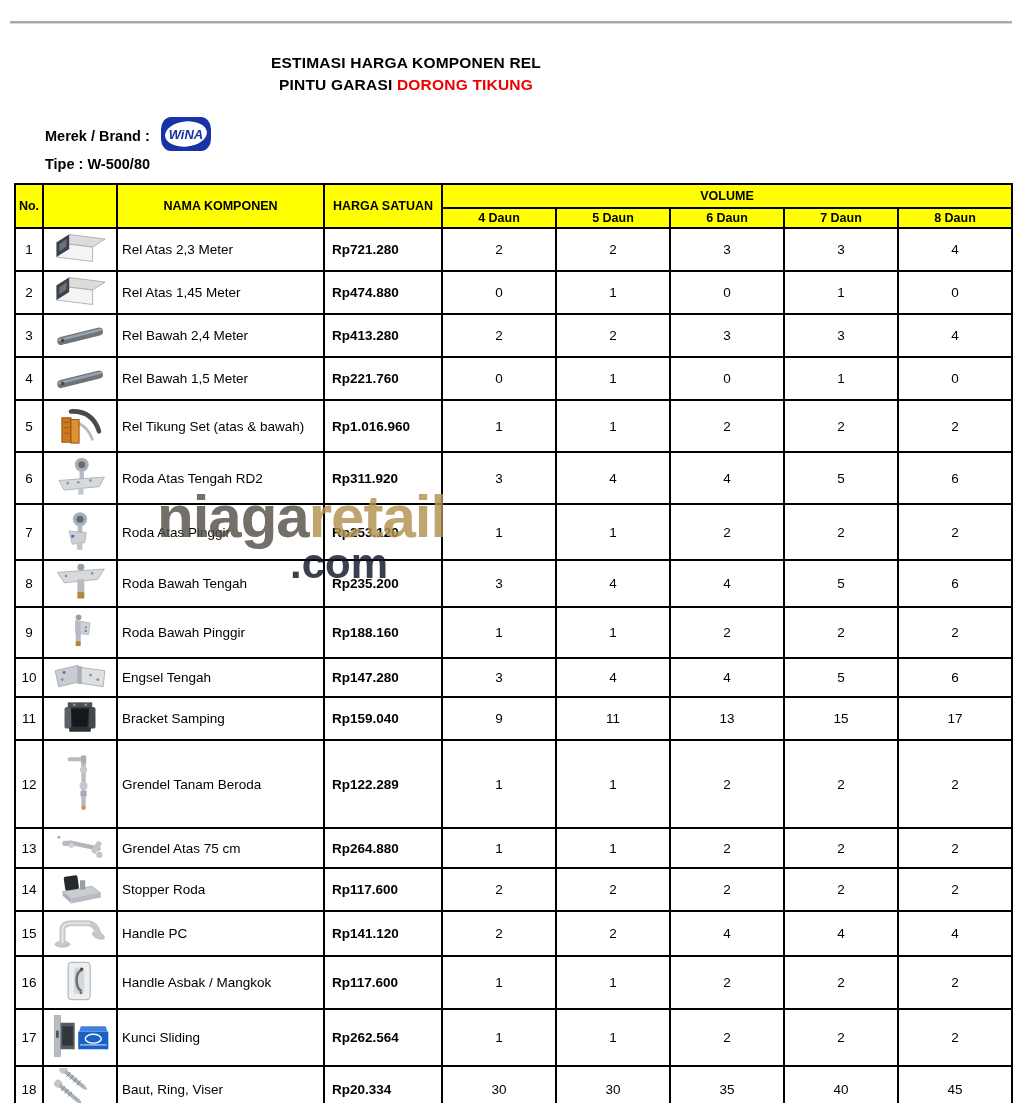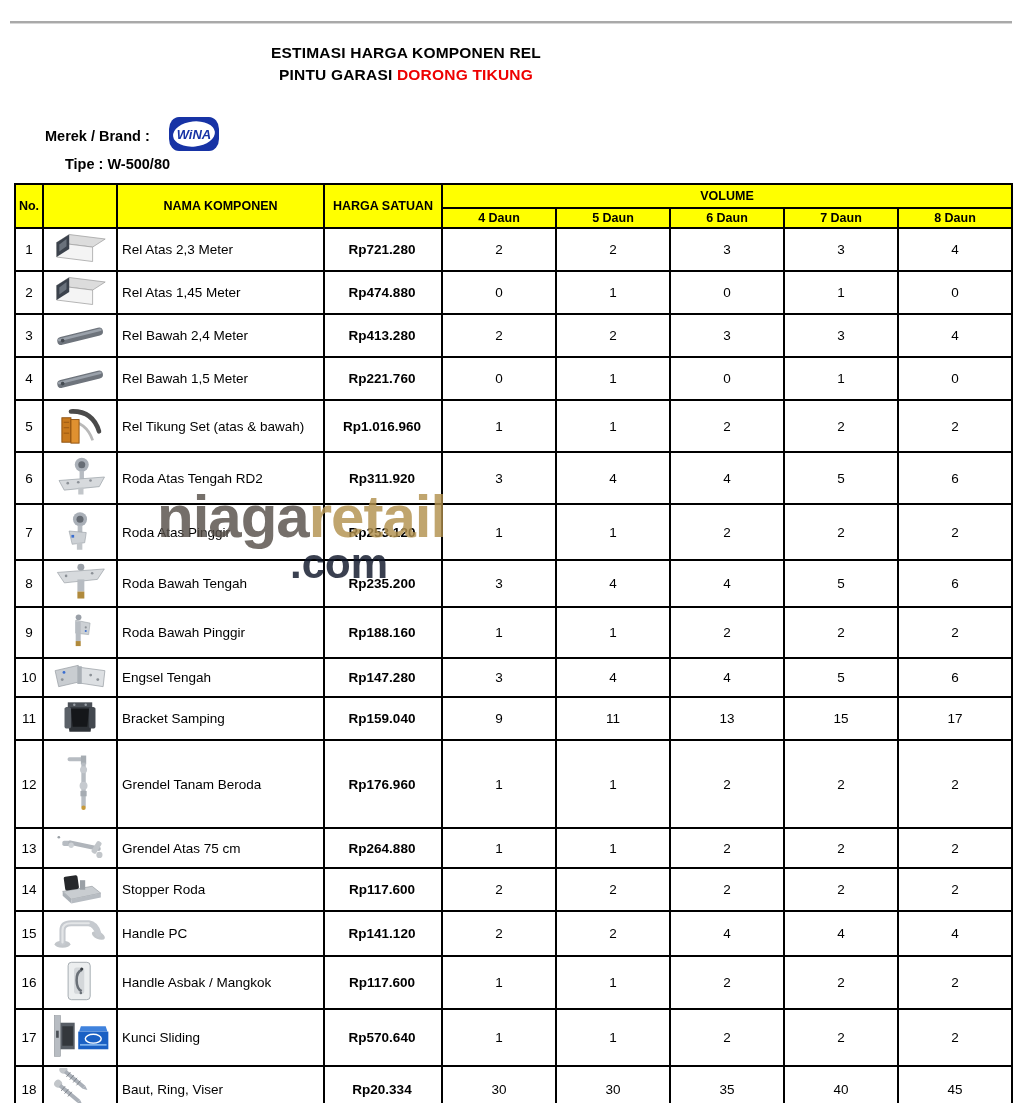--- a/index.html
+++ b/index.html
@@ -2,38 +2,38 @@
 <html><head>
 <meta charset="utf-8">
 <style>
   html,body{margin:0;padding:0;background:#fff;}
   body{
     width:1024px;height:1103px;position:relative;overflow:hidden;
     font-family:"Liberation Sans",sans-serif;color:#000;
   }
   .top-rule{position:absolute;left:10px;top:21px;width:1002px;height:2px;
     background:#a9a9a9;border-bottom:1px solid #d7d7d7;}
-  .title-block{position:absolute;left:0;top:42px;width:812px;text-align:center;line-height:1.45;}
+  .title-block{position:absolute;left:0;top:52px;width:812px;text-align:center;line-height:1.45;}
   .title-line{font-weight:bold;font-size:15.5px;letter-spacing:.2px;}
   .red{color:#ee0000;}
-  .brand-row{position:absolute;left:45px;top:117px;height:38px;display:flex;align-items:center;gap:18px;}
+  .brand-row{position:absolute;left:45px;top:117px;height:38px;display:flex;align-items:center;gap:10px;}
   .brand-label,.type-label{font-weight:bold;font-size:14.5px;}
-  .type-row{position:absolute;left:45px;top:155px;margin-left:20px;}
+  .type-row{position:absolute;left:45px;top:155px;}
   .logo{display:inline-block;}
   .tbl-wrap{position:absolute;left:14px;top:183px;}
   table{border-collapse:collapse;table-layout:fixed;width:996px;background:#fff;}
   th,td{border:2px solid #000;overflow:hidden;}
   th{background:#ffff00;font-weight:bold;font-size:12.5px;text-align:center;padding:2px 0;}
   tr.volhead th{padding:4px 0;}
   td{font-size:13.5px;vertical-align:middle;}
   td.c{text-align:center;}
   td.imgcell{text-align:center;vertical-align:middle;}
   td.namecell{padding-left:4px;}
   td.pricecell{font-weight:bold;}
-  .priceflex{display:flex;justify-content:center;align-items:center;padding:0 8px 0 6px;}
+  .priceflex{display:flex;justify-content:flex-start;align-items:center;padding:0 8px 0 6px;}
   tr.totalrow td{font-weight:bold;font-size:12.5px;height:24px;}
   td.totallabel{text-align:center;font-size:13px;}
   .watermark{position:absolute;left:157px;top:487px;z-index:6;pointer-events:none;
     font-weight:bold;font-size:60px;letter-spacing:-1px;opacity:.82;line-height:1;}
   .wm-dark{color:#57504a;}
   .wm-gold{color:#b3924f;}
   .wm-com{position:absolute;left:133px;top:56px;font-size:42px;color:#0f172a;letter-spacing:0;}
 </style>
 </head>
 <body>
@@ -350,21 +350,21 @@
                 <rect x="23.5" y="12" width="5" height="50" fill="#b7bcc2"></rect>
                 <circle cx="26" cy="20" r="4" fill="#c6cacf"></circle>
                 <circle cx="26" cy="38" r="4.5" fill="#c6cacf"></circle>
                 <rect x="22.5" y="44" width="7" height="6" fill="#a6acb2"></rect>
                 <circle cx="26" cy="63" r="2.5" fill="#c79a3a"></circle>
               </svg></span></td>
           <td class="namecell">Grendel Tanam Beroda</td>
           <td class="pricecell">
             <div class="priceflex">
               <span>Rp</span>
-              <span>176.960</span>
+              <span>122.289</span>
             </div>
           </td>
           <td class="c">1</td>
           <td class="c">1</td>
           <td class="c">2</td>
           <td class="c">2</td>
           <td class="c">2</td>
         </tr>
         <tr style="height: 40px;">
           <td class="c">13</td>
@@ -463,21 +463,21 @@
                 <rect x="8" y="21" width="3" height="8" fill="#4a4f55"></rect>
                 <polygon points="34,22 66,22 64,16 36,16" fill="#3f82dd"></polygon>
                 <rect x="33" y="22" width="34" height="20" fill="#1a60c4"></rect>
                 <ellipse cx="50" cy="30" rx="9" ry="5" fill="none" stroke="#ffffff" stroke-width="1.6"></ellipse>
                 <rect x="35" y="36" width="30" height="2" fill="#7db1ec"></rect>
               </svg></span></td>
           <td class="namecell">Kunci Sliding</td>
           <td class="pricecell">
             <div class="priceflex">
               <span>Rp</span>
-              <span>570.640</span>
+              <span>262.564</span>
             </div>
           </td>
           <td class="c">1</td>
           <td class="c">1</td>
           <td class="c">2</td>
           <td class="c">2</td>
           <td class="c">2</td>
         </tr>
         <tr style="height: 45px;">
           <td class="c">18</td>

